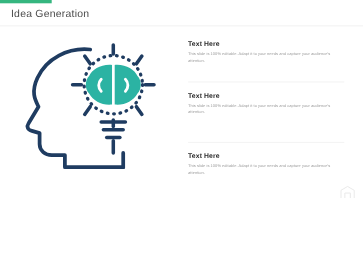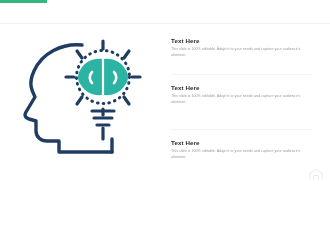--- a/index.html
+++ b/index.html
@@ -114,20 +114,21 @@
   }
   .watermark svg { display: block; width: 100%; height: 100%; }
 </style>
 </head>
 <body>
 
 <div class="slide">
 
   <div class="accent-bar"></div>
 
+  <div class="slide-title">Idea Generation</div>
 
   <div class="header-rule"></div>
 
   <div class="illustration">
     <svg viewBox="0 0 152 152" xmlns="http://www.w3.org/2000/svg">
       <g fill="none" stroke="#1f3c61" stroke-width="3.4" stroke-linecap="round" stroke-linejoin="round">
 
         <path d="M70 18
                  C 50 16, 30 26, 22 44
                  C 16 57, 20 64, 23 70

